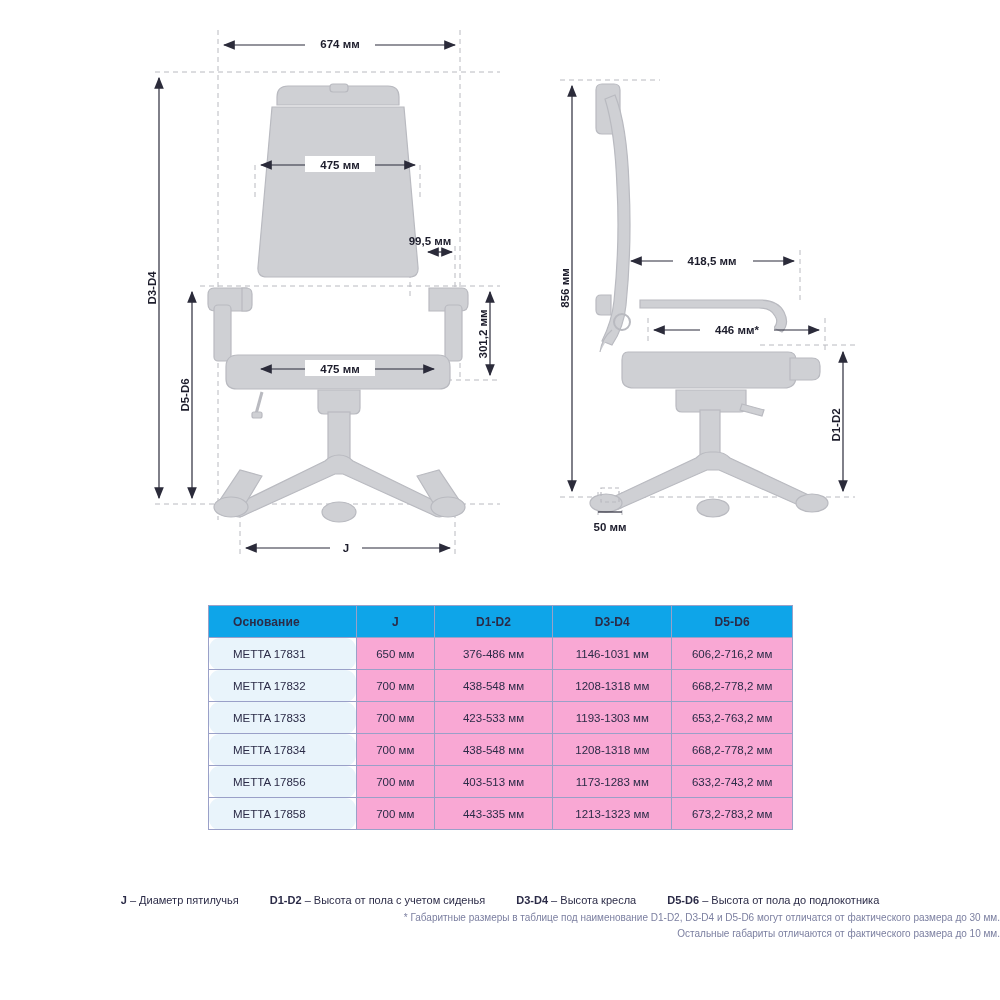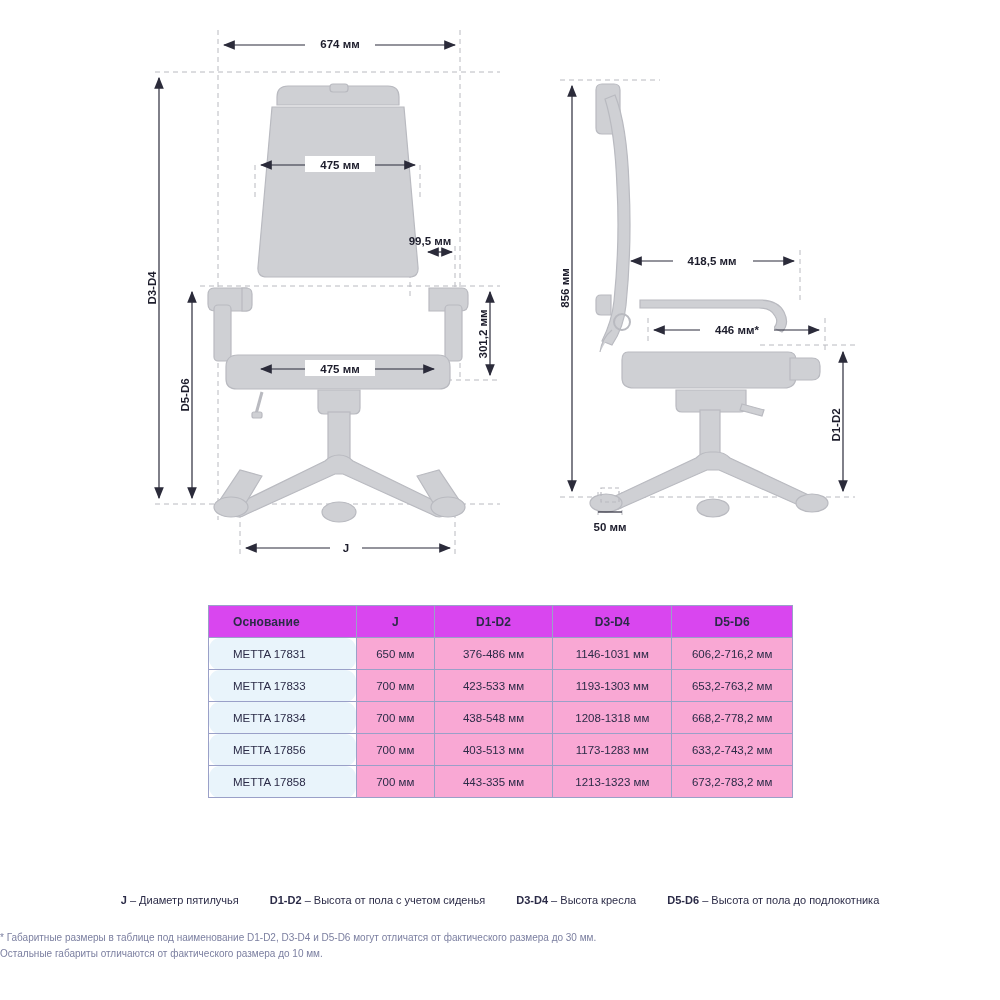--- a/index.html
+++ b/index.html
@@ -28,21 +28,21 @@
   }
   table.specs th, table.specs td {
     border:1px solid #9aa0c8;
     text-align:center;
     padding:0;
     height:32px;
     font-weight:normal;
     color:#2b2b47;
   }
   table.specs thead th {
-    background:#d946ef;
+    background:#0ea5e9;
     font-weight:bold;
     font-size:12px;
     letter-spacing:.1px;
   }
   table.specs thead th.first { text-align:left; padding-left:24px; }
   table.specs tbody td.name {
     text-align:left; padding-left:24px;
     background:#e8f4fb;
     border-radius:11px;
   }
@@ -52,22 +52,22 @@
   
   #legend {
     position:absolute; left:0; top:890px; width:1000px;
     text-align:center; font-size:11px; color:#2b2b47;
   }
   #legend .item { display:inline-block; margin:4px 14px; white-space:nowrap; }
   #legend .key { font-weight:bold; }
 
   
   #footnote {
-    position:absolute; left:0; top:930px; width:1000px;
-    text-align:left; font-size:10px; color:#7b7fa0; line-height:1.55;
+    position:absolute; left:0; top:910px; width:1000px;
+    text-align:right; font-size:10px; color:#7b7fa0; line-height:1.55;
   }
 
   svg text { font-family:"Liberation Sans", sans-serif; }
 </style>
 </head>
 <body>
 
 <div class="stage">
 
   <svg id="drawing" viewBox="0 0 1000 590">
@@ -223,20 +223,27 @@
       </thead>
       <tbody>
         <tr>
           <td class="name">METTA 17831</td>
           <td>650 мм</td>
           <td>376-486 мм</td>
           <td>1146-1031 мм</td>
           <td>606,2-716,2 мм</td>
         </tr>
         <tr>
+          <td class="name">METTA 17832</td>
+          <td>700 мм</td>
+          <td>438-548 мм</td>
+          <td>1208-1318 мм</td>
+          <td>668,2-778,2 мм</td>
+        </tr>
+        <tr>
           <td class="name">METTA 17833</td>
           <td>700 мм</td>
           <td>423-533 мм</td>
           <td>1193-1303 мм</td>
           <td>653,2-763,2 мм</td>
         </tr>
         <tr>
           <td class="name">METTA 17834</td>
           <td>700 мм</td>
           <td>438-548 мм</td>

